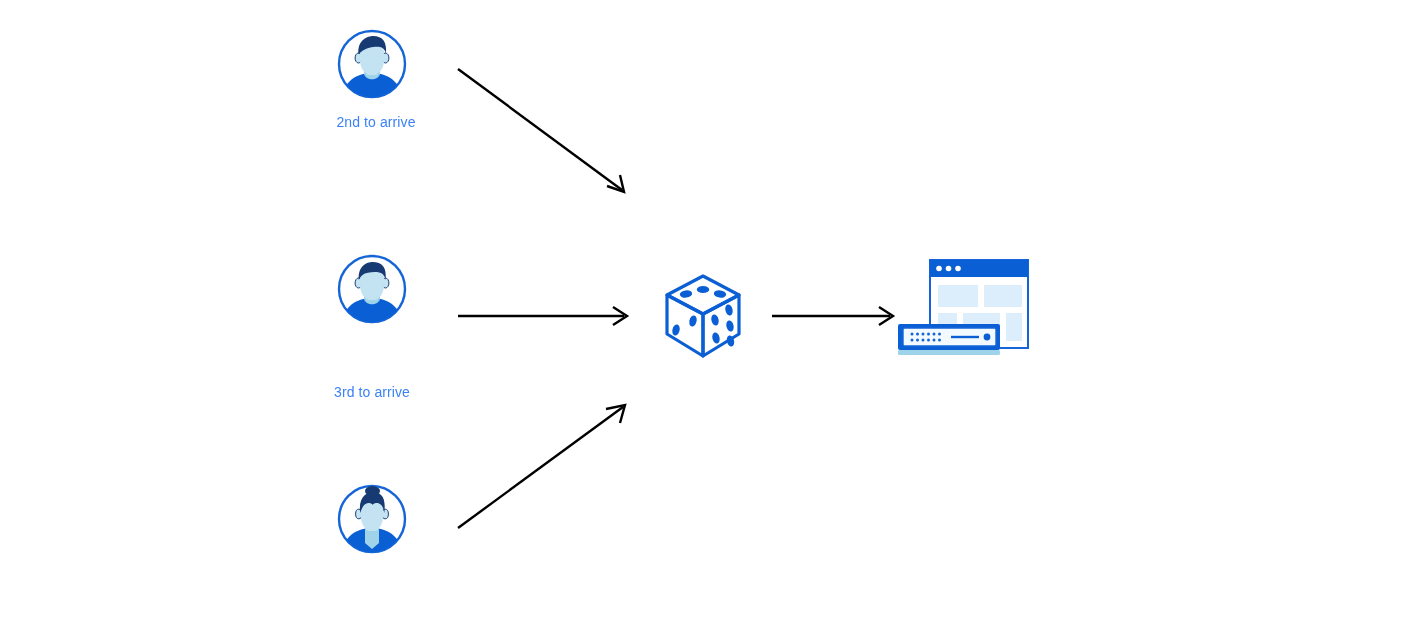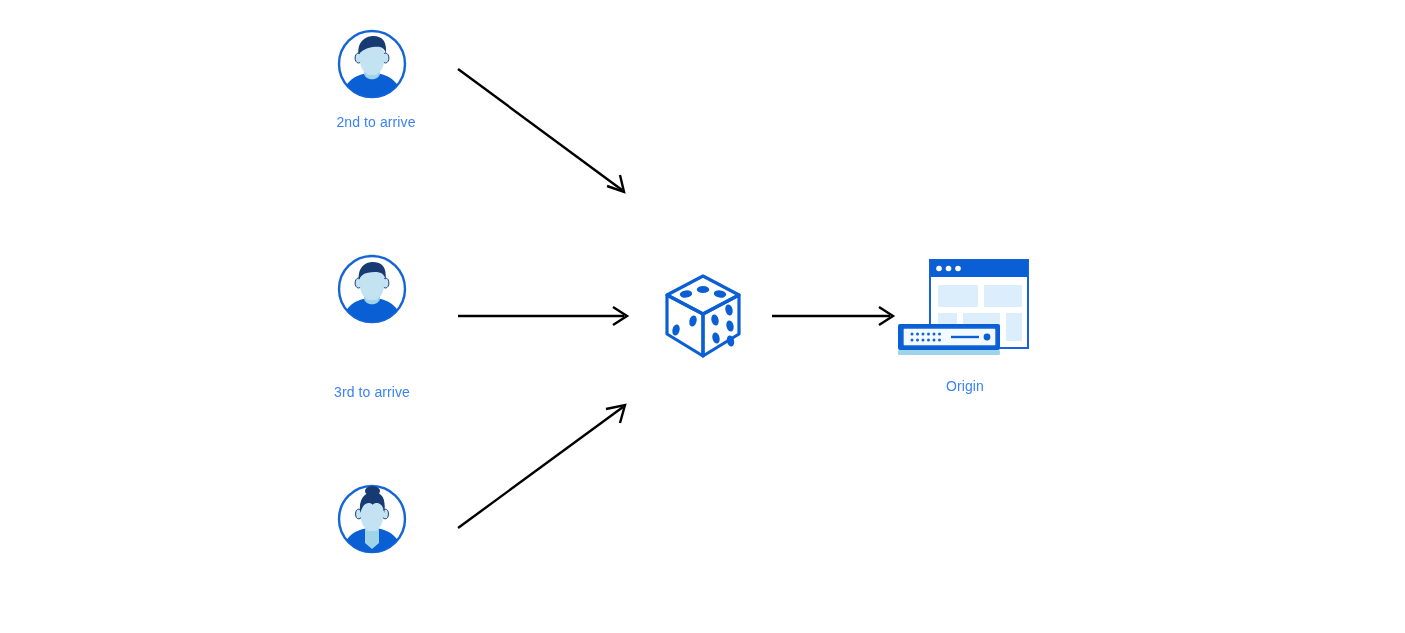--- a/index.html
+++ b/index.html
@@ -206,15 +206,14 @@
           <circle cx="29" cy="84" r="1.5"></circle>
             <circle cx="34.5" cy="84" r="1.5"></circle>
           <circle cx="40" cy="84" r="1.5"></circle>
             <circle cx="45.5" cy="84" r="1.5"></circle>
         </g>
         <line x1="57" y1="81" x2="85" y2="81" stroke="#0b5fd4" stroke-width="2.4"></line>
         <circle cx="93" cy="81" r="3.4" fill="#0b5fd4"></circle>
       </g>
     </svg>
   </div>
-  <div class="node-label" style="left:835px; top:378px;">Origin</div>
 
 </div>
 
 </body></html>

